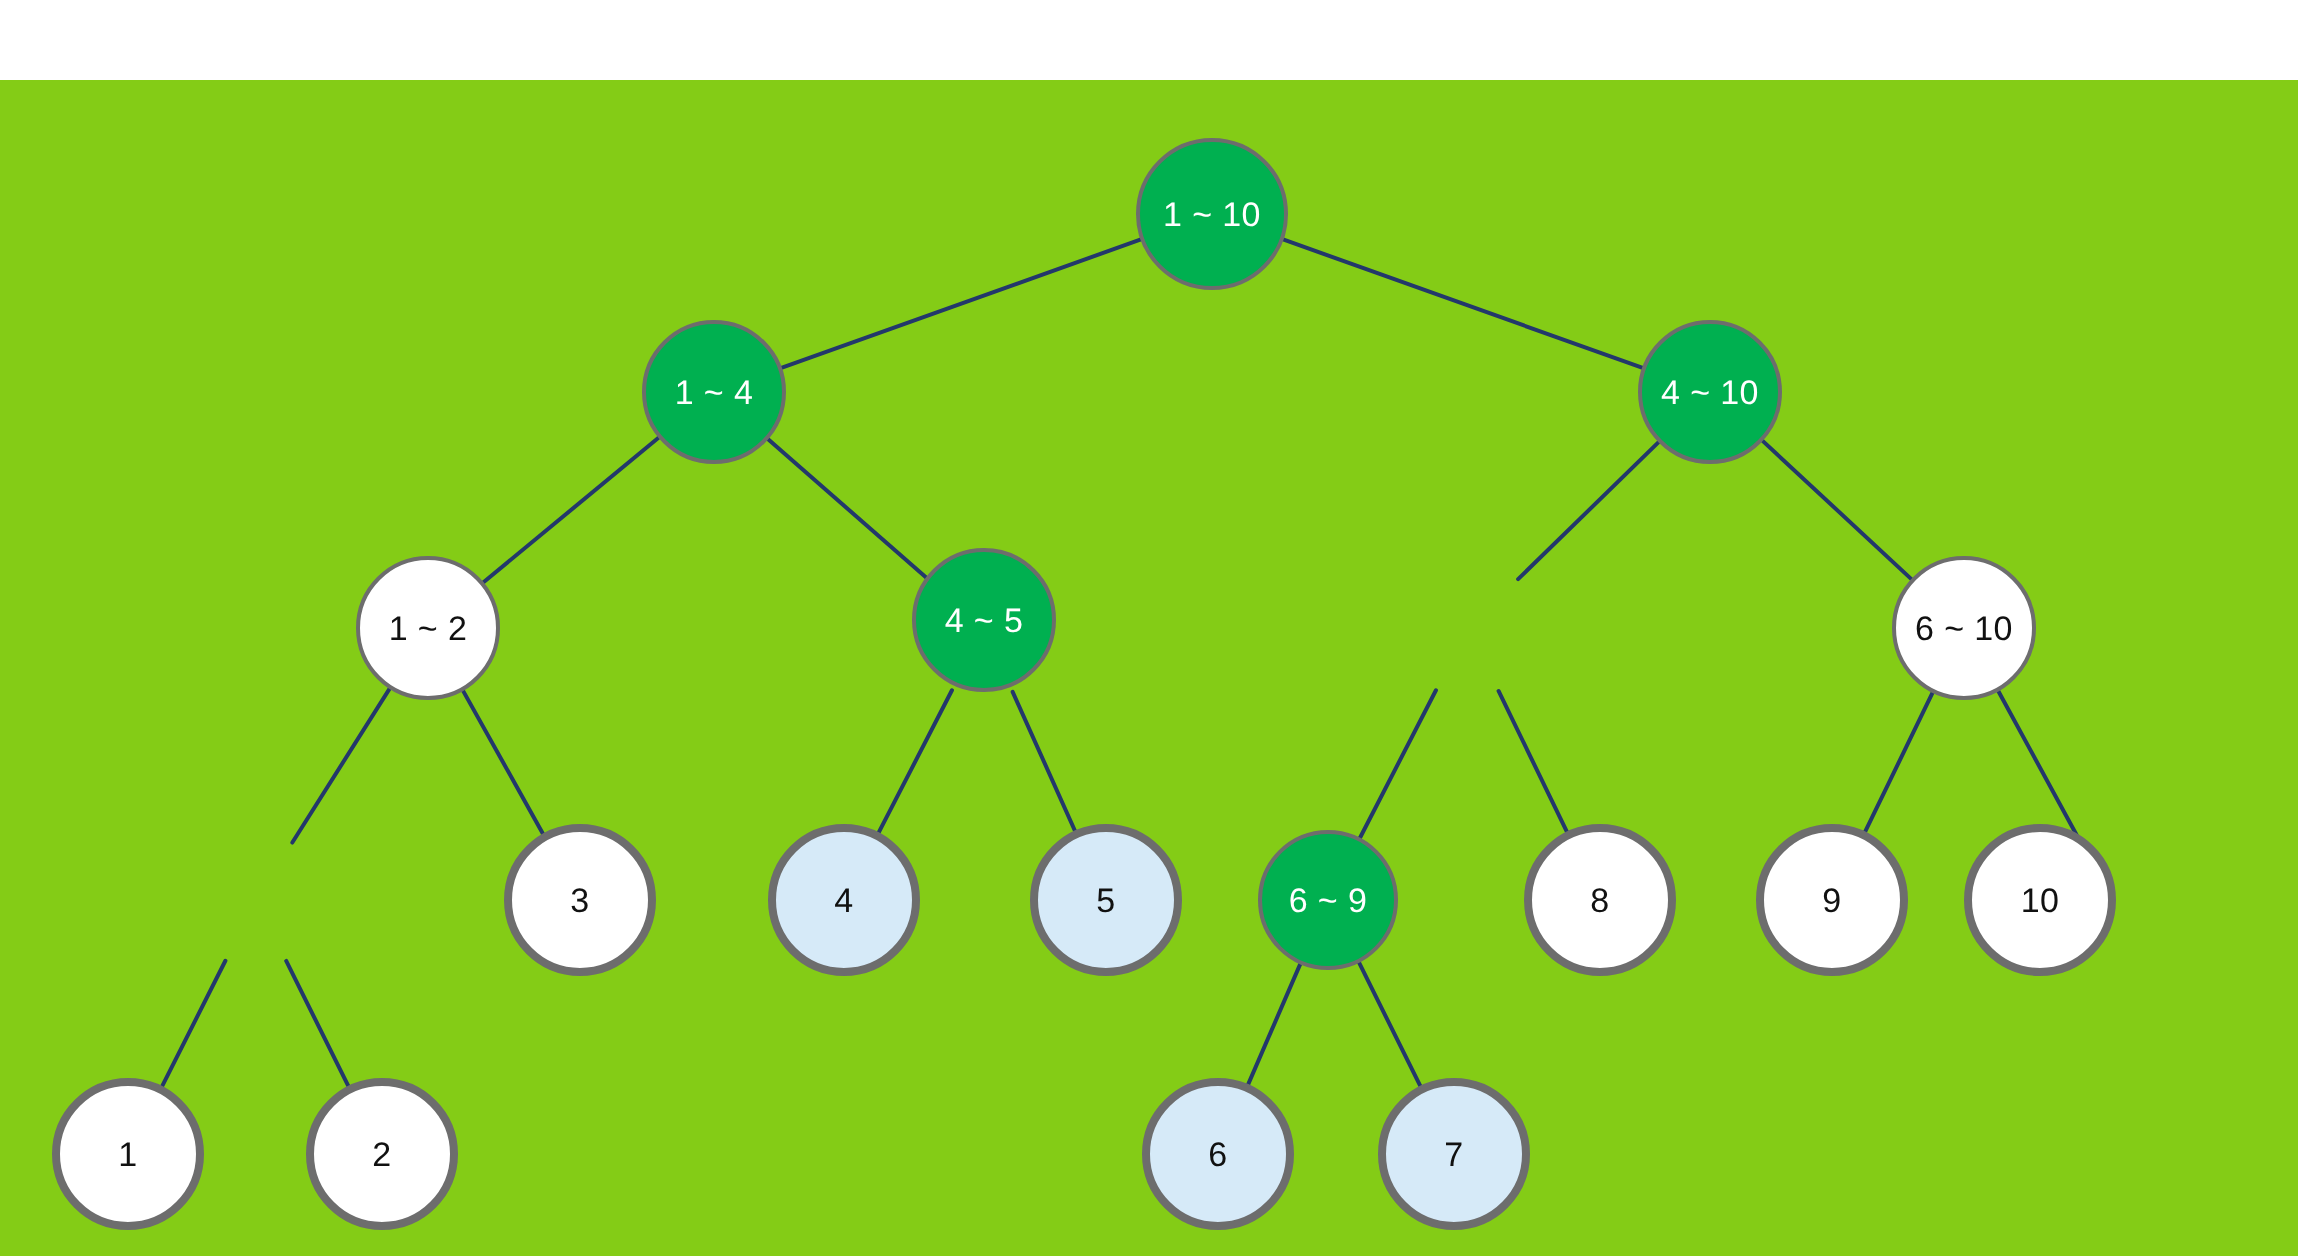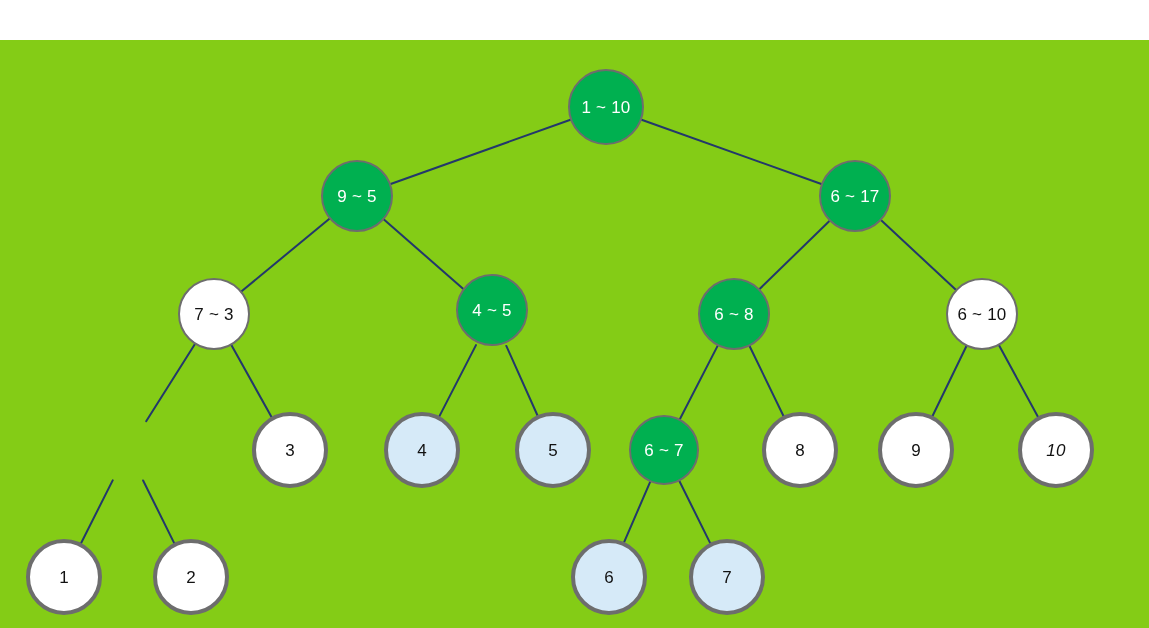--- a/index.html
+++ b/index.html
@@ -91,56 +91,53 @@
       <line x1="112.69918282638245" y1="440.36255907889733" x2="80.65088927717204" y2="503.95839159061177" stroke="#23386b" stroke-width="2" stroke-linecap="round"></line>
       <line x1="143.10925481461084" y1="440.45833907072347" x2="174.5575756429235" y2="503.85416042303626" stroke="#23386b" stroke-width="2" stroke-linecap="round"></line>
       <line x1="650.4882417909912" y1="441.1998780462566" x2="623.7039721686272" y2="503.0471915378972" stroke="#23386b" stroke-width="2" stroke-linecap="round"></line>
       <line x1="679.1092548146108" y1="440.45833907072347" x2="710.5575756429234" y2="503.85416042303626" stroke="#23386b" stroke-width="2" stroke-linecap="round"></line>
     </svg>
   <div id="node-layer">
       <div class="node green thin" style="left: 568px; top: 29px; width: 76px; height: 76px;">
         <span class="node-label">1 ~ 10</span>
       </div>
       <div class="node green thin" style="left: 321px; top: 120px; width: 72px; height: 72px;">
-        <span class="node-label">9 ~ 5</span>
+        <span class="node-label">1 ~ 4</span>
       </div>
       <div class="node green thin" style="left: 819px; top: 120px; width: 72px; height: 72px;">
-        <span class="node-label">6 ~ 17</span>
+        <span class="node-label">4 ~ 10</span>
       </div>
       <div class="node thin" style="left: 178px; top: 238px; width: 72px; height: 72px;">
-        <span class="node-label">7 ~ 3</span>
+        <span class="node-label">1 ~ 2</span>
       </div>
       <div class="node green thin" style="left: 456px; top: 234px; width: 72px; height: 72px;">
         <span class="node-label">4 ~ 5</span>
-      </div>
-      <div class="node green thin" style="left: 698px; top: 238px; width: 72px; height: 72px;">
-        <span class="node-label">6 ~ 8</span>
       </div>
       <div class="node thin" style="left: 946px; top: 238px; width: 72px; height: 72px;">
         <span class="node-label">6 ~ 10</span>
       </div>
       <div class="node plain-leaf" style="left: 252px; top: 372px; width: 76px; height: 76px;">
         <span class="node-label">3</span>
       </div>
       <div class="node blue" style="left: 384px; top: 372px; width: 76px; height: 76px;">
         <span class="node-label">4</span>
       </div>
       <div class="node blue" style="left: 515px; top: 372px; width: 76px; height: 76px;">
         <span class="node-label">5</span>
       </div>
       <div class="node green thin" style="left: 629px; top: 375px; width: 70px; height: 70px;">
-        <span class="node-label">6 ~ 7</span>
+        <span class="node-label">6 ~ 9</span>
       </div>
       <div class="node plain-leaf" style="left: 762px; top: 372px; width: 76px; height: 76px;">
         <span class="node-label">8</span>
       </div>
       <div class="node plain-leaf" style="left: 878px; top: 372px; width: 76px; height: 76px;">
         <span class="node-label">9</span>
       </div>
-      <div class="node plain-leaf" style="left: 1018px; top: 372px; width: 76px; height: 76px; font-style: italic;">
+      <div class="node plain-leaf" style="left: 982px; top: 372px; width: 76px; height: 76px;">
         <span class="node-label">10</span>
       </div>
       <div class="node plain-leaf" style="left: 26px; top: 499px; width: 76px; height: 76px;">
         <span class="node-label">1</span>
       </div>
       <div class="node plain-leaf" style="left: 153px; top: 499px; width: 76px; height: 76px;">
         <span class="node-label">2</span>
       </div>
       <div class="node blue" style="left: 571px; top: 499px; width: 76px; height: 76px;">
         <span class="node-label">6</span>

